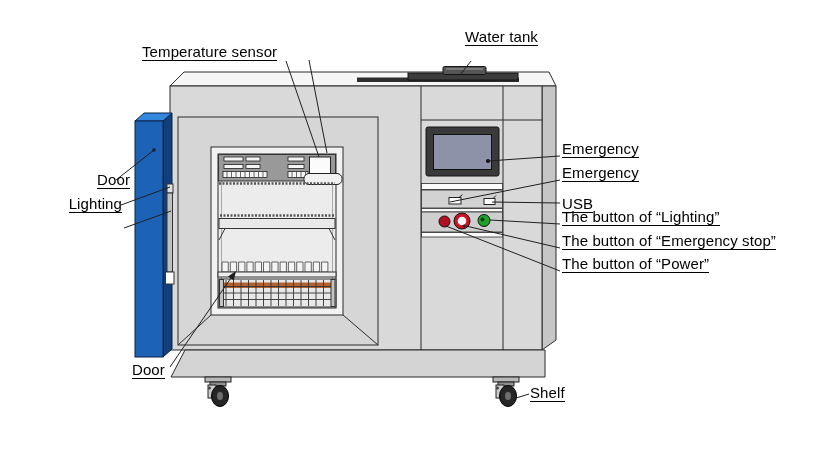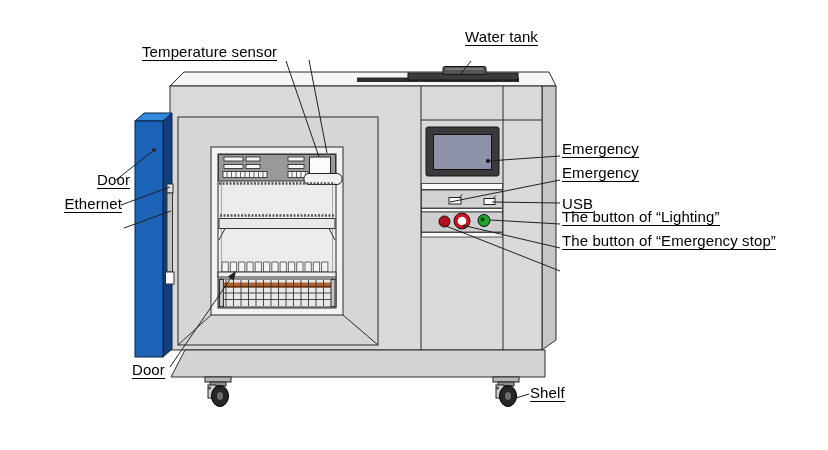--- a/index.html
+++ b/index.html
@@ -138,22 +138,23 @@
     <line class="call" x1="446" y1="226" x2="560" y2="271"></line>
     <line class="call" x1="170" y1="367" x2="233" y2="275"></line>
     <polygon points="236,271 233.8,280.4 228,276.4" fill="#1f1f1f"></polygon>
     <line class="call" x1="529" y1="394" x2="516" y2="398"></line>
   </g>
 </svg>
 
   <div class="lbl" style="left:142px;top:43px">Temperature sensor</div>
   <div class="lbl" style="left:465px;top:28px">Water tank</div>
   <div class="lbl" style="right:698px;top:171px">Door</div>
-  <div class="lbl" style="right:706px;top:195px">Ethernet</div>
+  <div class="lbl" style="right:706px;top:195px">Lighting</div>
   <div class="lbl" style="left:132px;top:361px">Door</div>
   <div class="lbl" style="left:530px;top:384px">Shelf</div>
   <div class="lbl" style="left:562px;top:140px">Emergency</div>
   <div class="lbl" style="left:562px;top:164px">Emergency</div>
   <div class="lbl" style="left:562px;top:195px">USB</div>
   <div class="lbl" style="left:562px;top:208px">The button of “Lighting”</div>
   <div class="lbl" style="left:562px;top:232px">The button of “Emergency stop”</div>
+  <div class="lbl" style="left:562px;top:255px">The button of “Power”</div>
 
 </div>
 
 </body></html>

